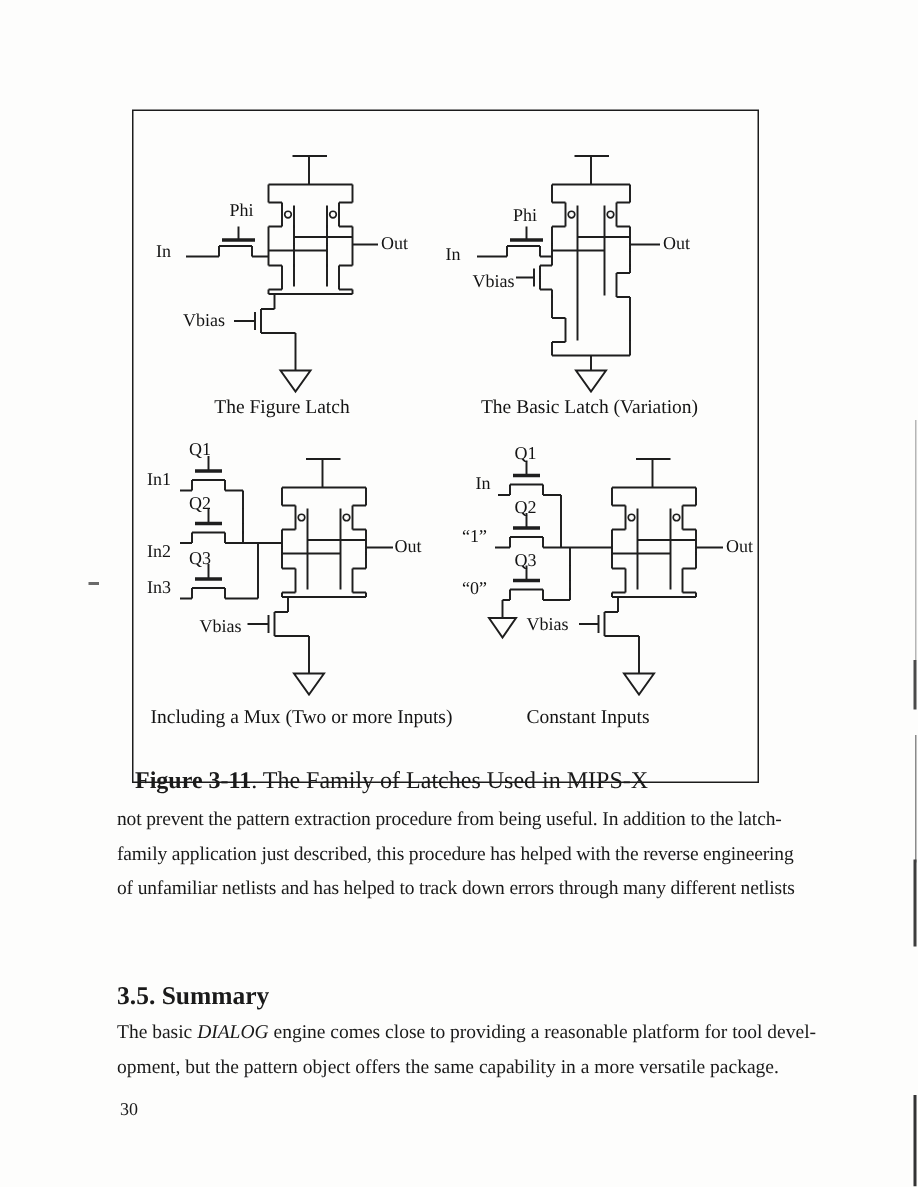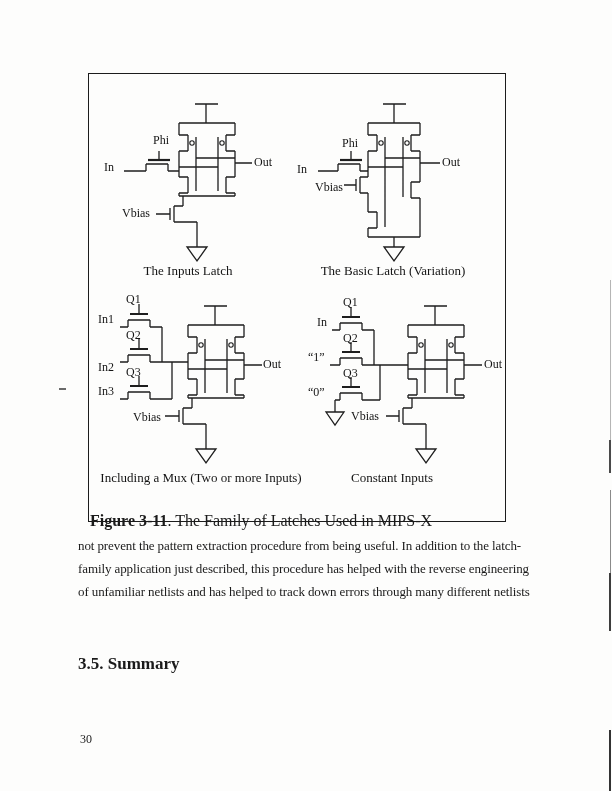--- a/index.html
+++ b/index.html
@@ -107,21 +107,21 @@
       <circle class="bubble" cx="451" cy="345" r="2.2"></circle>
       <path class="gnd" d="M416,449 H436 L426,463 Z"></path>
       <path class="gnd" d="M326,412 H344 L335,425 Z"></path>
     </g>
   </svg>
 
   <span class="lbl" style="left:153px;top:134px;">Phi</span>
   <span class="lbl" style="left:104px;top:161px;">In</span>
   <span class="lbl" style="left:254px;top:156px;">Out</span>
   <span class="lbl" style="left:122px;top:207px;">Vbias</span>
-  <span class="cap" style="left:188px;top:263px;">The Inputs Latch</span>
+  <span class="cap" style="left:188px;top:263px;">The Figure Latch</span>
 
   <span class="lbl" style="left:342px;top:137px;">Phi</span>
   <span class="lbl" style="left:297px;top:163px;">In</span>
   <span class="lbl" style="left:442px;top:156px;">Out</span>
   <span class="lbl" style="left:315px;top:181px;">Vbias</span>
   <span class="cap" style="left:393px;top:263px;text-align:right;">The Basic Latch (Variation)</span>
 
   <span class="lbl" style="left:126px;top:293px;">Q1</span>
   <span class="lbl" style="left:98px;top:313px;">In1</span>
   <span class="lbl" style="left:126px;top:329px;">Q2</span>
@@ -144,20 +144,24 @@
 
   <div id="fig-caption"><b>Figure 3-11</b><span>. The Family of Latches Used in MIPS-X</span></div>
 
   <div id="body-text">
     <div>not prevent the pattern extraction procedure from being useful. In addition to the latch-</div>
     <div>family application just described, this procedure has helped with the reverse engineering</div>
     <div>of unfamiliar netlists and has helped to track down errors through many different netlists</div>
   </div>
 
   <div id="summary-heading">3.5. Summary</div>
+  <div id="summary-text">
+    <div><span>The basic </span><span class="it">DIALOG</span><span> engine comes close to providing a reasonable platform for tool devel-</span></div>
+    <div>opment, but the pattern object offers the same capability in a more versatile package.</div>
+  </div>
 
   <div id="page-number">30</div>
 
   <div class="artifact" style="left:59px;top:388px;width:7px;height:2px;background:#6a6a6a;"></div>
   <div class="artifact" style="left:610px;top:280px;width:1px;height:160px;background:#b5b5b5;"></div>
   <div class="artifact" style="left:609px;top:440px;width:2px;height:33px;background:#4a4a4a;"></div>
   <div class="artifact" style="left:610px;top:490px;width:1px;height:85px;background:#8a8a8a;"></div>
   <div class="artifact" style="left:609px;top:573px;width:2px;height:58px;background:#3d3d3d;"></div>
   <div class="artifact" style="left:609px;top:730px;width:2px;height:61px;background:#333333;"></div>
 

